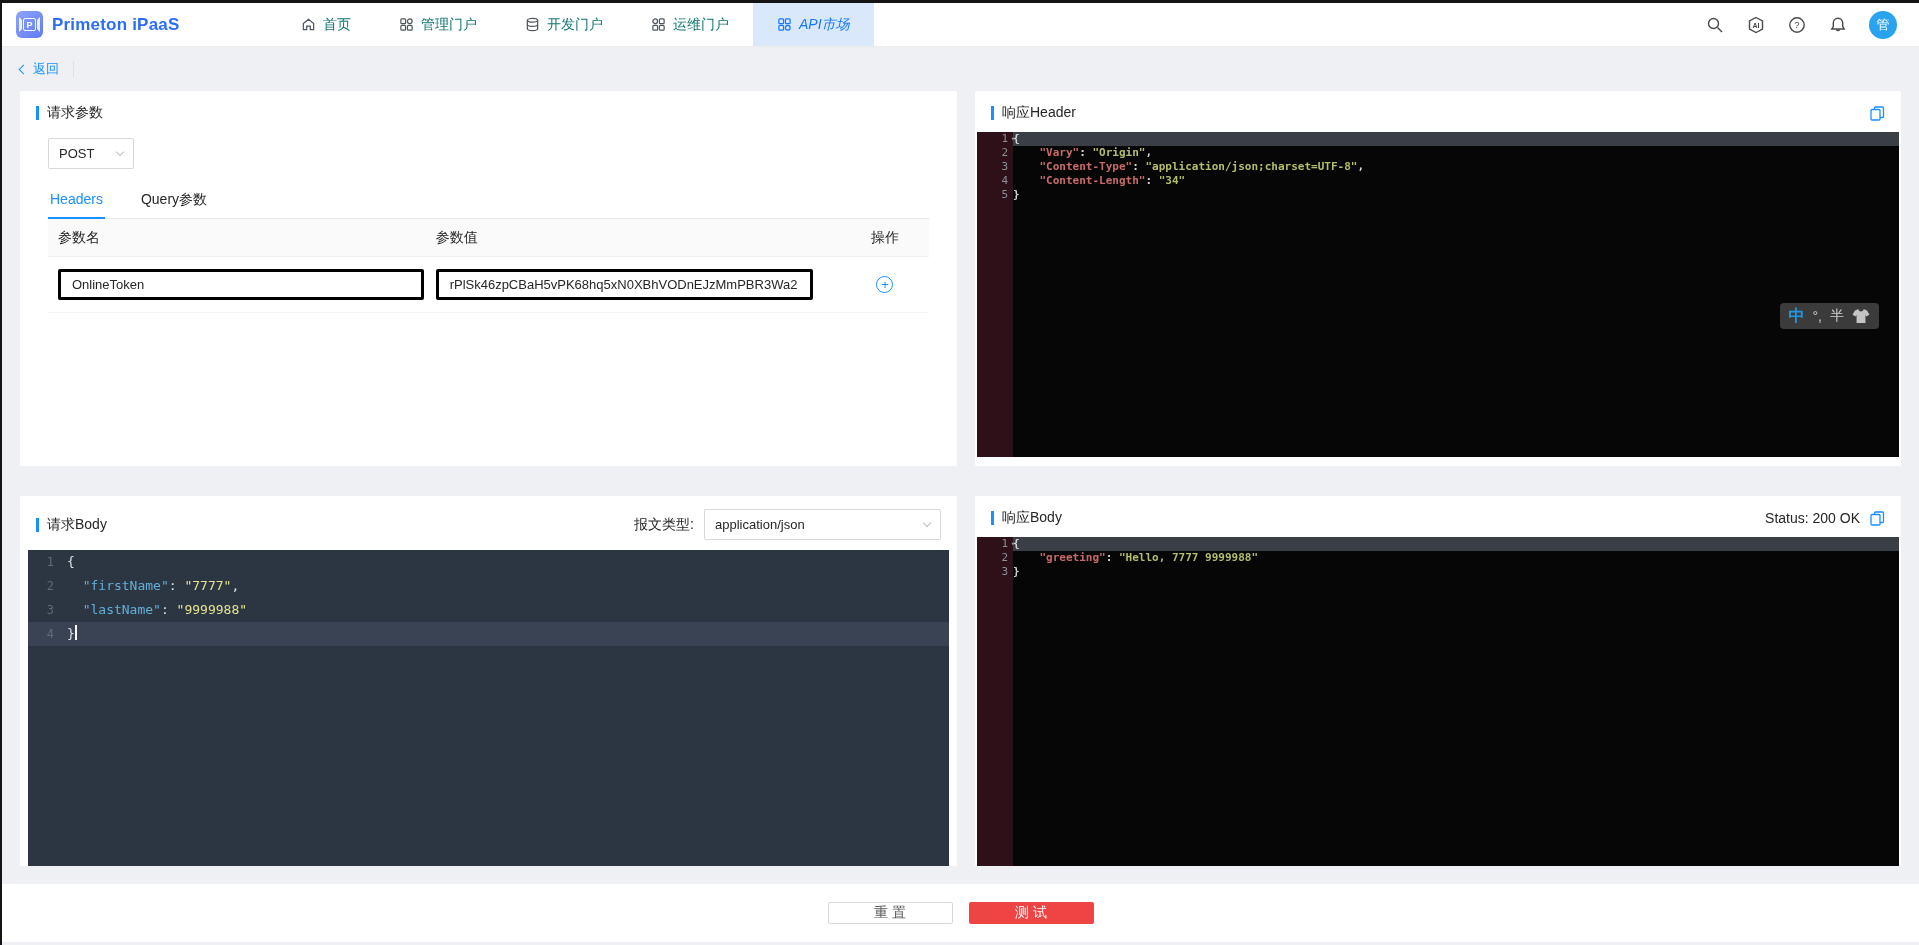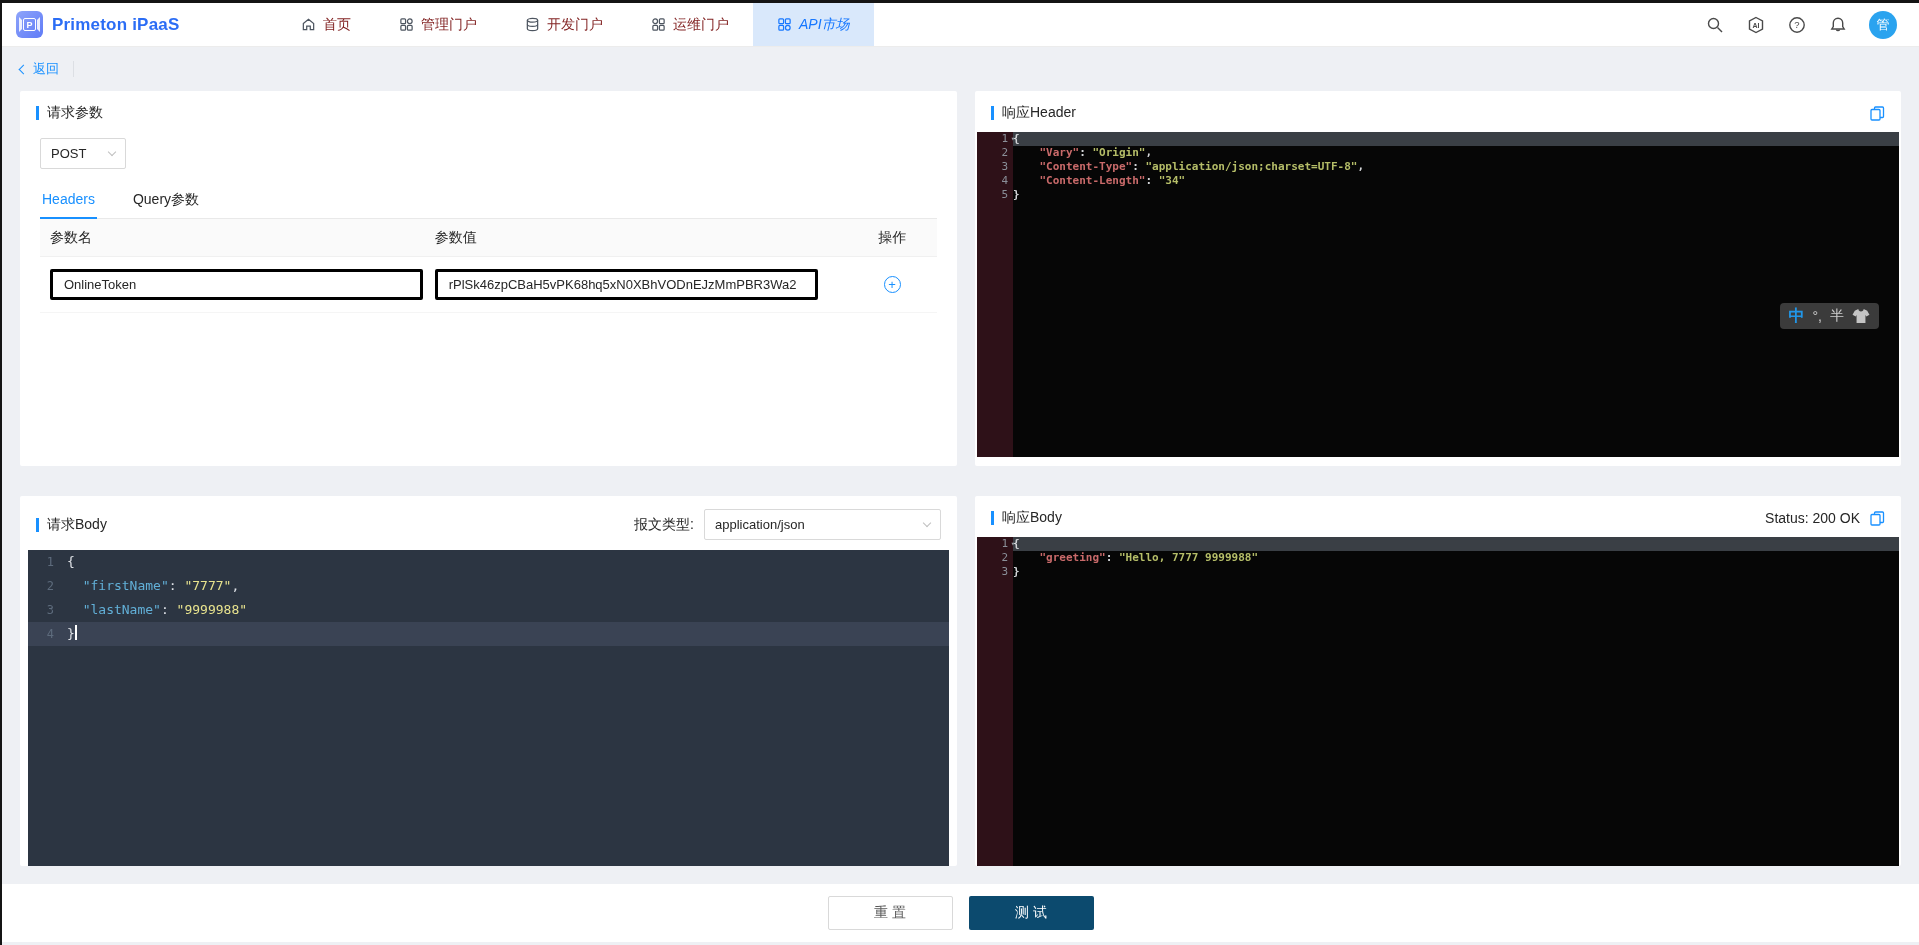--- a/index.html
+++ b/index.html
@@ -18,21 +18,21 @@
     display:flex; align-items:center; justify-content:center; position:relative; }
   .logo .p-box { width:13px; height:13px; border:1.5px solid #fff; border-radius:2px;
     color:#fff; font-size:9px; font-weight:bold; display:flex; align-items:center; justify-content:center; }
   .logo::before,.logo::after{ content:""; position:absolute; top:6px; width:3px; height:15px;
     background:rgba(255,255,255,.85); }
   .logo::before{ left:3px; clip-path:polygon(0 0,100% 20%,100% 80%,0 100%); }
   .logo::after{ right:3px; clip-path:polygon(0 20%,100% 0,100% 100%,0 80%); }
   .brand-name { font-size:17px; font-weight:bold; color:#2b6df5; letter-spacing:.2px; }
   .nav-items { display:flex; align-items:stretch; margin-left:45px; }
   .nav-item { display:flex; align-items:center; gap:7px; padding:0 24px; font-size:14px;
-    color:#7f1d1d; cursor:pointer; }
+    color:#0f766e; cursor:pointer; }
   .nav-item svg { width:15px; height:15px; stroke:#4d5560; }
   .nav-item.active { background:#d9e8fb; color:#1677ff;font-style:italic; }
   .nav-item.active svg { stroke:#1677ff; }
   .nav-right { margin-left:auto; display:flex; align-items:center; gap:21px; padding-right:22px; }
   .icon-btn { width:20px; height:20px; display:flex; align-items:center; justify-content:center; cursor:pointer; }
   .icon-btn svg { width:18px; height:18px; stroke:#4a4a4a; fill:none; stroke-width:1.4; }
   .avatar { width:28px; height:28px; border-radius:50%; background:#2aa3ef; color:#fff;
     font-size:13px; display:flex; align-items:center; justify-content:center; cursor:pointer; }
   
   .back-row { height:44px; display:flex; align-items:center; padding:0 18px; gap:14px; }
@@ -42,21 +42,21 @@
   .back-div { width:1px; height:16px; background:#dcdfe4; }
   
   .main { display:grid; grid-template-columns:937px 1fr; gap:30px 18px; padding:0 18px; }
   .panel { background:#fff; border-radius:2px; position:relative; overflow:hidden; }
   .row1 { height:375px; } .row2 { height:370px; }
   .p-head { display:flex; align-items:center; padding:13px 16px 10px 16px; }
   .tbar { width:3px; height:14px; background:#1890ff; margin-right:8px; flex:none; }
   .p-title { font-size:14px; color:#262626; font-weight:500; }
   .p-head-right { margin-left:auto; display:flex; align-items:center; gap:10px;text-align:center; }
   
-  .rq-inner { padding:0 20px; }
+  .rq-inner { padding:0 28px; }
   .req-line { display:flex; gap:12px; margin-top:6px; }
   .sel { height:31px; border:1px solid #d9d9d9; border-radius:2px; background:#fff;
     display:flex; align-items:center; justify-content:space-between; padding:0 10px;
     font-size:13px; color:#262626; cursor:pointer; }
   .sel-method { width:86px; }
   .caret { width:6px; height:6px; border-right:1.2px solid #bfbfbf; border-bottom:1.2px solid #bfbfbf;
     transform:rotate(45deg); margin-top:-3px; }
   .url-input { flex:1; height:31px; border:1px solid #d9d9d9; border-radius:2px;
     padding:0 11px; font-size:13px; color:#262626; outline:none; font-family:inherit; }
   .tabs { display:flex; gap:34px; margin-top:16px; border-bottom:1px solid #e9e9e9; }
@@ -106,24 +106,24 @@
   .cursor-bar { display:inline-block; width:2px; height:15px; background:#fff; vertical-align:-2px; }
   
   .ime-bar { position:absolute; right:22px; top:212px; background:#3b3b3b; border-radius:4px;
     display:flex; align-items:center; gap:8px; padding:3px 9px; height:26px; cursor:pointer; }
   .ime-zh { color:#2196e8; font-size:16px; font-weight:bold; }
   .ime-seg { color:#cfcfcf; font-size:14px; }
   .ime-shirt svg { width:18px; height:16px; fill:#c4c4c4; display:block; }
   
   .footer { margin-top:18px; height:58px; background:#fff; display:flex; align-items:center;
     justify-content:center; gap:16px; }
-  .btn { width:125px; height:34px; border-radius:2px; font-size:14px; display:flex;
+  .btn { width:125px; height:22px; border-radius:2px; font-size:14px; display:flex;
     align-items:center; justify-content:center; cursor:pointer; font-family:inherit; border:none; }
   .btn-reset { background:#fff; border:1px solid #d9d9d9; color:#595959; }
-  .btn-test { background:#0c4a6e; color:#fff; }
+  .btn-test { background:#ef4444; color:#fff; }
 </style>
 </head>
 <body>
 
 <div class="navbar">
   <div class="brand">
     <div class="logo">
         <div class="p-box">P</div>
       </div>
     <div class="brand-name">Primeton iPaaS</div>

